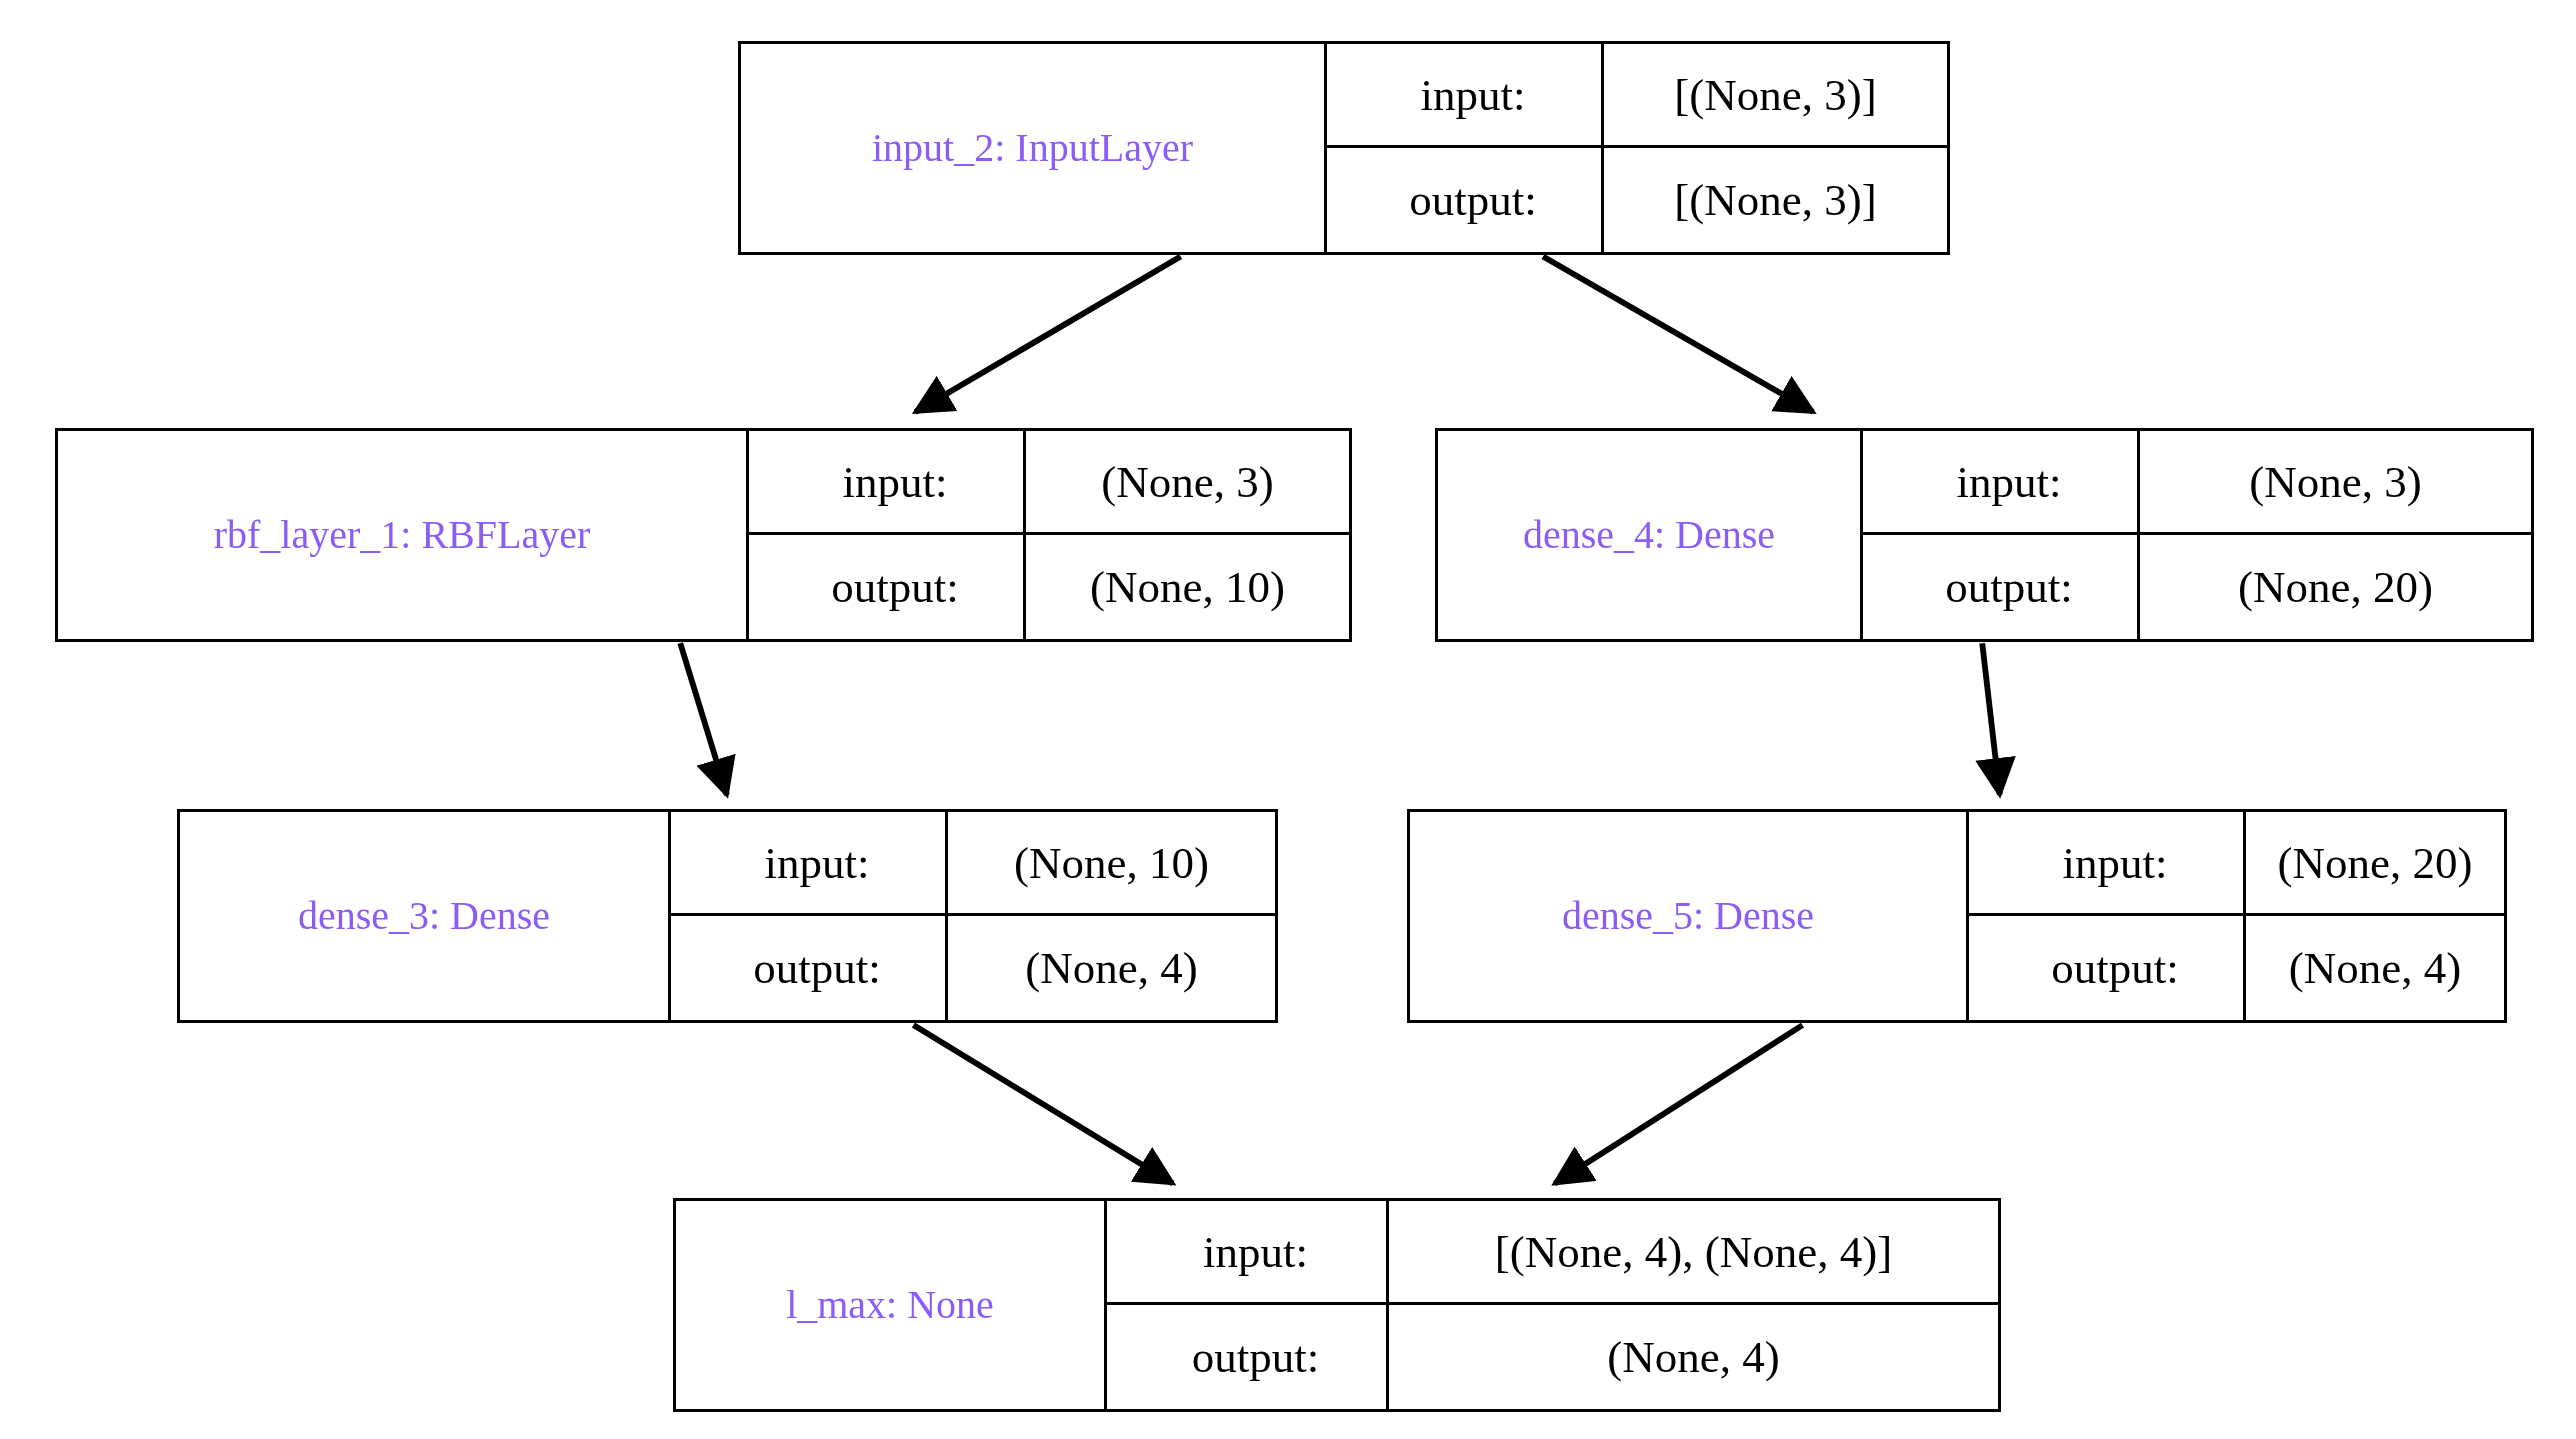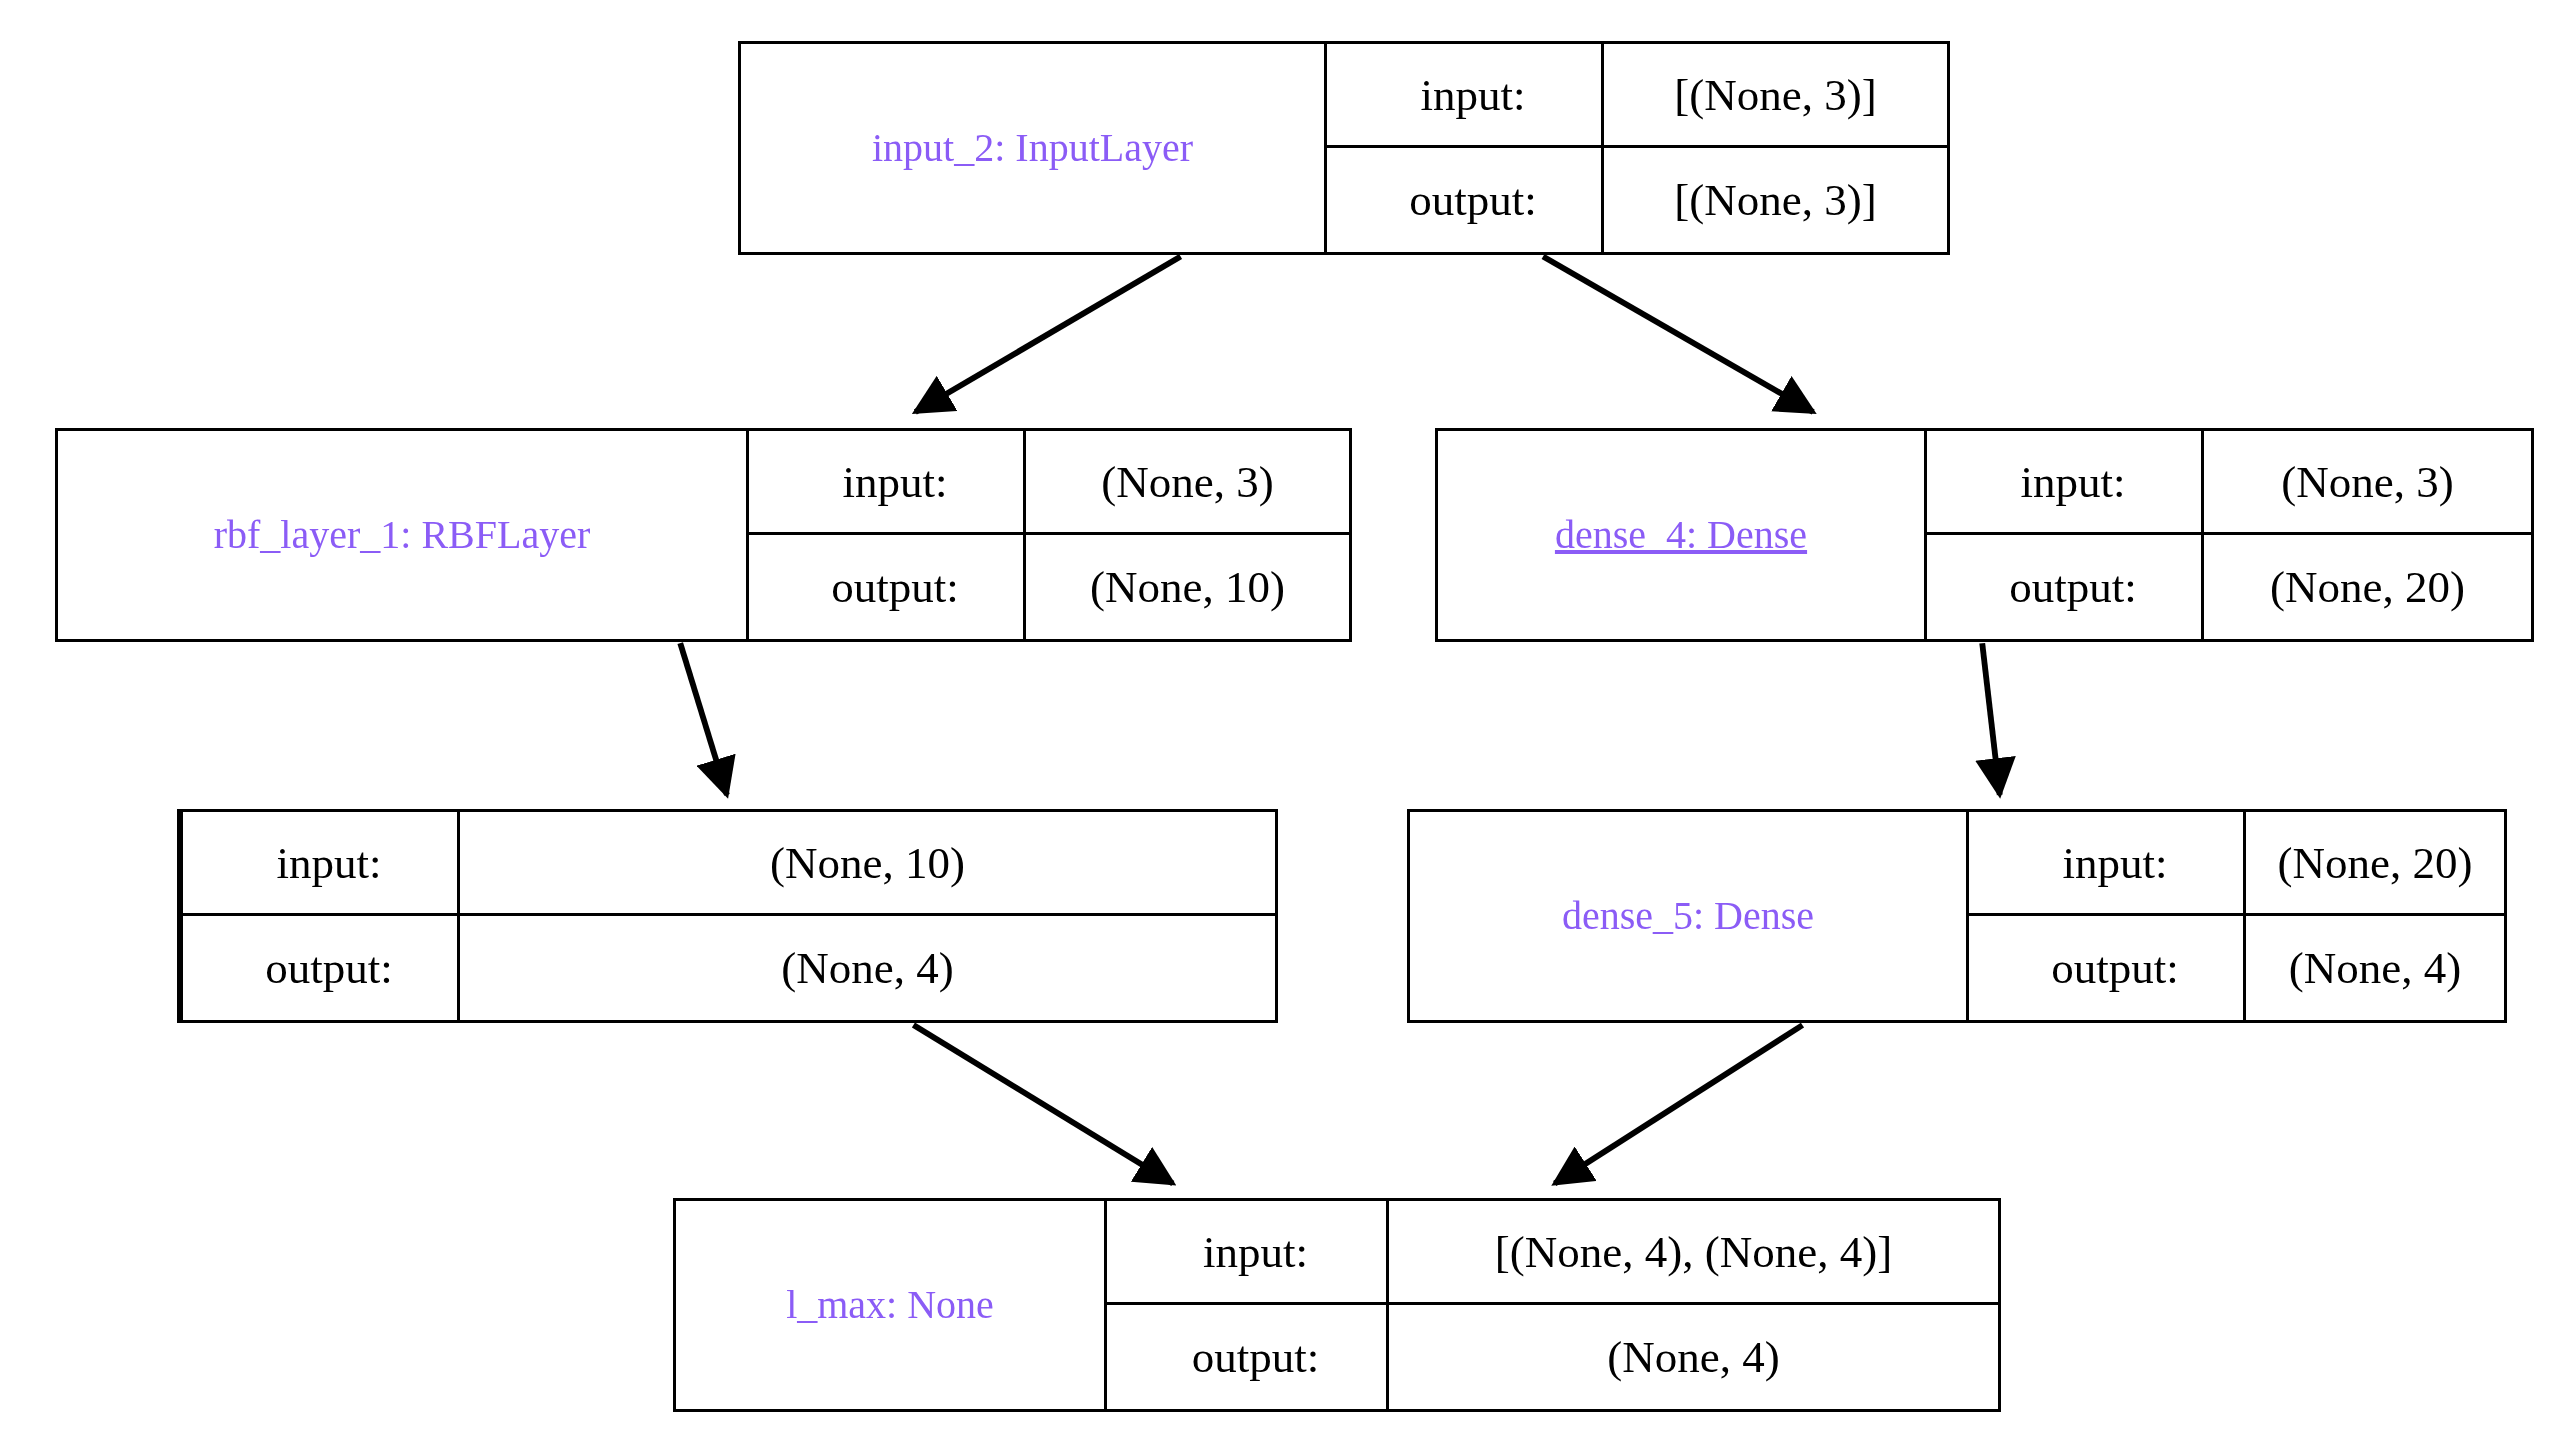--- a/index.html
+++ b/index.html
@@ -87,21 +87,21 @@
   
   #node-input_2      { left: 738px;  top: 41px;   width: 1212px; height: 214px; }
   #node-input_2 .node-name  { width: 583px; }
   #node-input_2 .cell-label { width: 259px; }
 
   #node-rbf_layer_1  { left: 55px;   top: 428px;  width: 1297px; height: 214px; }
   #node-rbf_layer_1 .node-name  { width: 688px; }
   #node-rbf_layer_1 .cell-label { width: 259px; }
 
   #node-dense_4      { left: 1435px; top: 428px;  width: 1099px; height: 214px; }
-  #node-dense_4 .node-name  { width: 486px; text-decoration: underline; }
+  #node-dense_4 .node-name  { width: 422px; }
   #node-dense_4 .cell-label { width: 259px; }
 
   #node-dense_3      { left: 177px;  top: 809px;  width: 1101px; height: 214px; }
   #node-dense_3 .node-name  { width: 488px; }
   #node-dense_3 .cell-label { width: 259px; }
 
   #node-dense_5      { left: 1407px; top: 809px;  width: 1100px; height: 214px; }
   #node-dense_5 .node-name  { width: 556px; }
   #node-dense_5 .cell-label { width: 259px; }
 
@@ -170,20 +170,21 @@
         <div class="cell-value">(None, 3)</div>
       </div>
       <div class="node-row">
         <div class="cell-label">output:</div>
         <div class="cell-value">(None, 20)</div>
       </div>
     </div>
   </div>
 
   <div class="node" id="node-dense_3">
+    <div class="node-name">dense_3: Dense</div>
     <div class="node-table">
       <div class="node-row row-top">
         <div class="cell-label">input:</div>
         <div class="cell-value">(None, 10)</div>
       </div>
       <div class="node-row">
         <div class="cell-label">output:</div>
         <div class="cell-value">(None, 4)</div>
       </div>
     </div>

